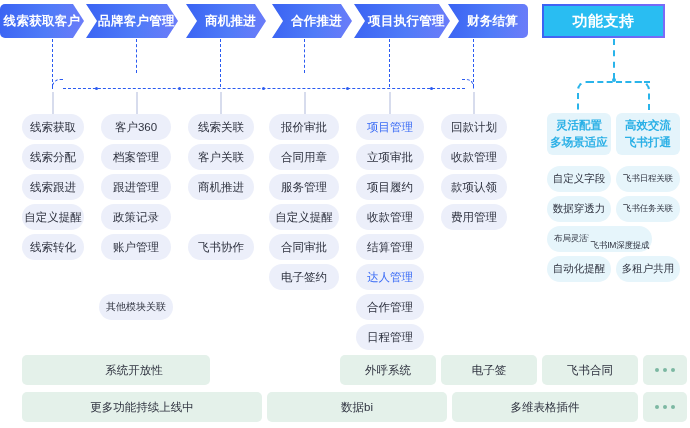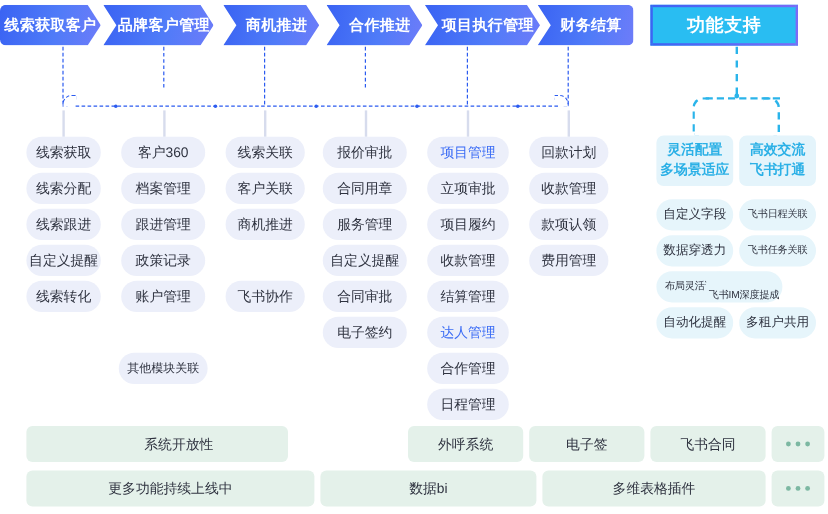--- a/index.html
+++ b/index.html
@@ -288,21 +288,21 @@
   <div class="spill tiny" style="left:616px;top:196px;width:64px;">
     <span>飞书任务关联</span>
     </div>
   <div class="spill tiny" style="left:588px;top:226px;width:64px;align-items:flex-end;">
     <span>飞书IM深度提成</span>
     </div>
   <div class="spill" style="left:616px;top:256px;width:64px;">
     <span>多租户共用</span>
     </div>
 
-  <div class="gbox" style="left:22px;top:355px;width:218px;padding-left:36px;">
+  <div class="gbox" style="left:22px;top:355px;width:188px;padding-left:36px;">
     <span>系统开放性</span>
     </div>
   <div class="gbox" style="left:340px;top:355px;width:96px;">
     <span>外呼系统</span>
     </div>
   <div class="gbox" style="left:441px;top:355px;width:96px;">
     <span>电子签</span>
     </div>
   <div class="gbox" style="left:542px;top:355px;width:96px;">
     <span>飞书合同</span>

